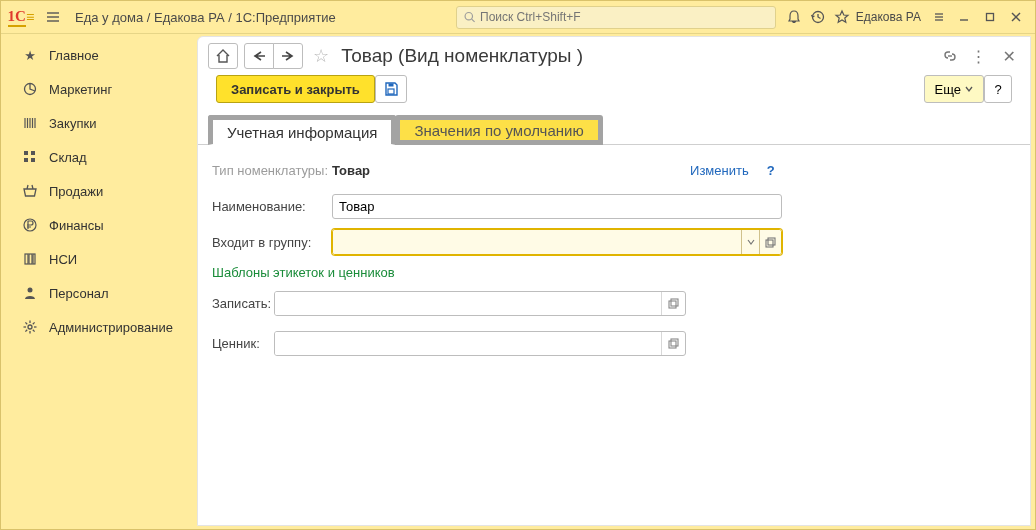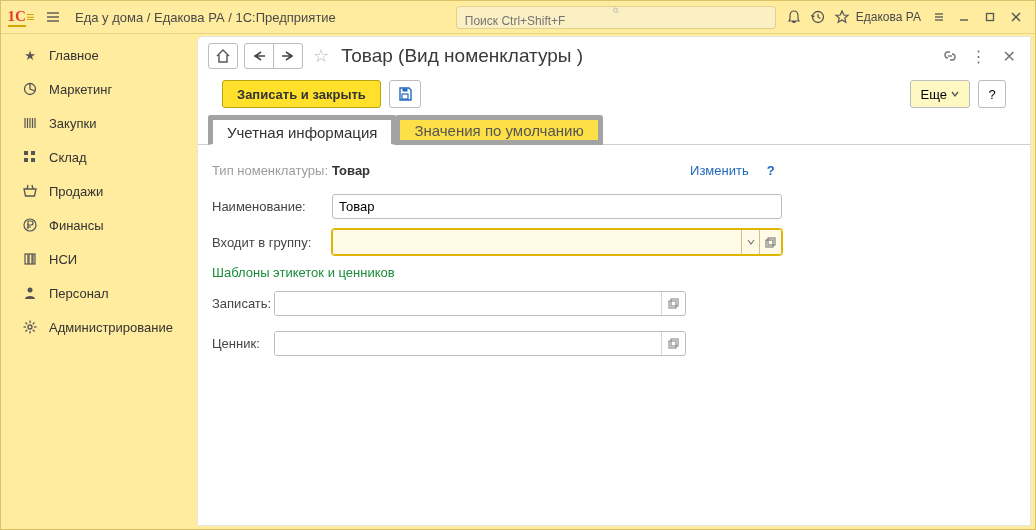--- a/index.html
+++ b/index.html
@@ -7,21 +7,21 @@
   body { background: #ffec9e; border: 1px solid #d9c26b; }
 
   .topbar { height: 33px; display: flex; align-items: center; background: #ffec9e; border-bottom: 1px solid #e6d587; }
   .logo { width: 40px; height: 33px; display:flex; align-items:center; justify-content:center; font-weight: bold; font-size: 15px; }
   .logo .one { color: #e03a2d; font-family: Georgia, serif; }
   .logo .c { color: #e03a2d; font-family: Georgia, serif; }
   .logo .underline { border-bottom: 2px solid #d6a200; }
   .topbar .burger { width: 24px; height: 24px; display:flex; align-items:center; justify-content:center; cursor:pointer; margin-right: 10px; }
   .topbar .title { flex: 0 0 auto; color: #4a4a4a; font-size: 13px; }
   .topbar .search-wrap { margin-left: auto; margin-right: 6px; }
-  .topbar .search { width: 320px; height: 23px; background: #faf0c4; border: 1px solid #e0d18c; border-radius: 3px; display:flex; align-items:center; padding: 0 6px; color:#9c9c9c;flex-direction:column;}
+  .topbar .search { width: 320px; height: 23px; background: #faf0c4; border: 1px solid #e0d18c; border-radius: 3px; display:flex; align-items:center; padding: 0 6px; color:#9c9c9c;}
   .topbar .search input { border:none; background:transparent; outline:none; width: 100%; margin-left: 4px; font-size: 12px; color:#555;}
   .topbar .top-icon-btn { width: 24px; height: 24px; display:flex; align-items:center; justify-content:center; cursor:pointer; color:#555; }
   .topbar .username { font-size: 12px; color:#4a4a4a; margin: 0 6px 0 2px; }
   .win-btn { width: 26px; height: 26px; display:flex;align-items:center;justify-content:center;cursor:pointer;}
   
   .body-split { display:flex; height: calc(530px - 34px); }
   .sidebar { width: 196px; background: #ffec9e; padding-top: 4px; }
   .sidebar .item { height: 34px; display:flex; align-items:center; padding-left: 18px; cursor:pointer; color:#333; }
   .sidebar .item .icn { width: 22px; display:flex; justify-content:center; margin-right: 8px; color:#555;}
 
@@ -32,21 +32,21 @@
   .btn-pair { display:flex; }
   .btn-pair .btn-sm:first-child { border-top-right-radius:0; border-bottom-right-radius:0; }
   .btn-pair .btn-sm:last-child { border-top-left-radius:0; border-bottom-left-radius:0; margin-left:-1px; }
   .star-outline { color:#b8b8b8; font-size:18px; margin-left:4px; margin-right:6px; cursor:pointer;}
   .page-title { font-size: 19px; color:#3a3a3a; flex:1; }
   .main-head .right-ctrls { margin-left:auto; display:flex; align-items:center; gap:8px; }
   .link-icn { cursor:pointer; color:#777; }
   .vdots { cursor:pointer; color:#777; padding: 0 4px; font-size:16px;}
   .close-x { cursor:pointer; color:#777; padding: 0 4px; font-size:16px;}
 
-  .toolbar { height: 38px; display:flex; align-items:center; padding: 0 24px; gap: 8px; }
+  .toolbar { height: 38px; display:flex; align-items:flex-start; padding: 0 18px; gap: 0; }
   .btn-yellow { height: 28px; padding: 0 14px; background:#ffe12b; border:1px solid #b8a312; border-radius:3px; font-size:13px; font-weight:bold; color:#333; cursor:pointer; display:flex;align-items:center;}
   .btn-save { width:32px; height:28px; border:1px solid #bdbdbd; border-radius:3px; background:#fff; display:flex;align-items:center;justify-content:center; cursor:pointer;}
   .btn-more { height:28px; padding:0 10px; border:1px solid #bdbdbd; border-radius:3px; background:#fef9c3; cursor:pointer; display:flex;align-items:center; gap:4px;}
   .btn-help { width:28px; height:28px; border:1px solid #bdbdbd; border-radius:3px; background:#fff; cursor:pointer; display:flex;align-items:center;justify-content:center;}
   .toolbar .spacer { flex:1; }
 
   .tabs { height: 32px; display:flex; align-items:flex-end; padding-left: 10px; border-bottom: 1px solid #cfcfcf; }
   .tab { height: 30px; padding: 0 14px; display:flex;align-items:center; border:5px solid #a3a3a3; font-size:15px; cursor:pointer; position:relative; bottom:-1px; border-top-left-radius:3px; border-top-right-radius:3px;}
   .tab.active { background:#fff; border-bottom:1px solid #fff; color:#333;}
   .tab.inactive { background:#fde047; color:#555; margin-left:-1px;}

